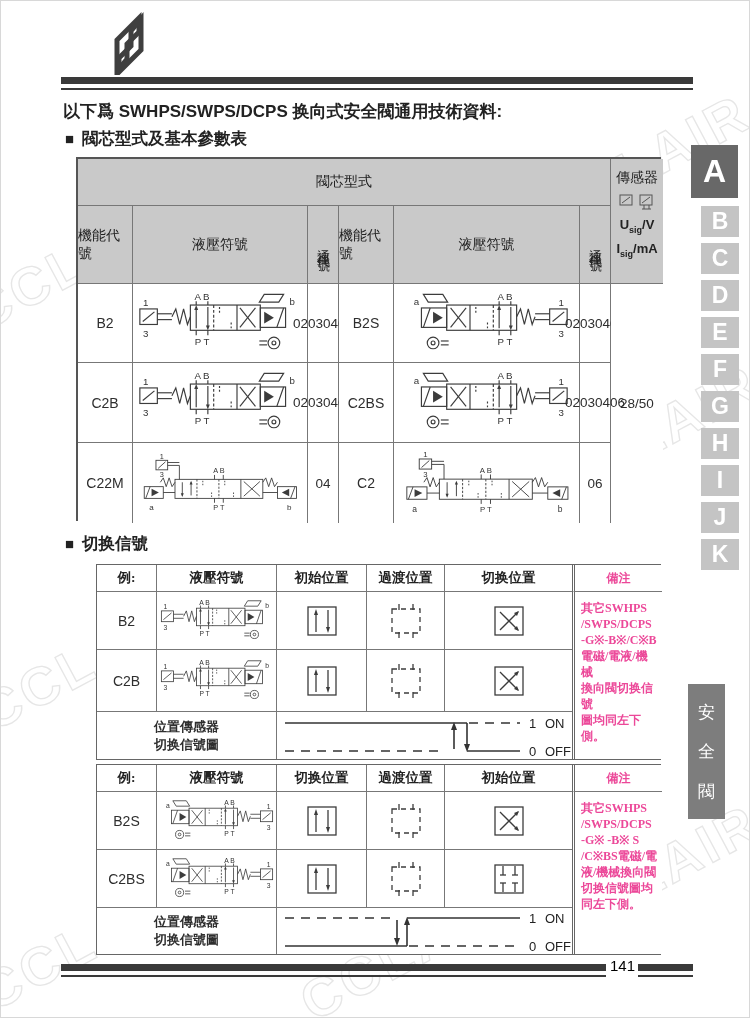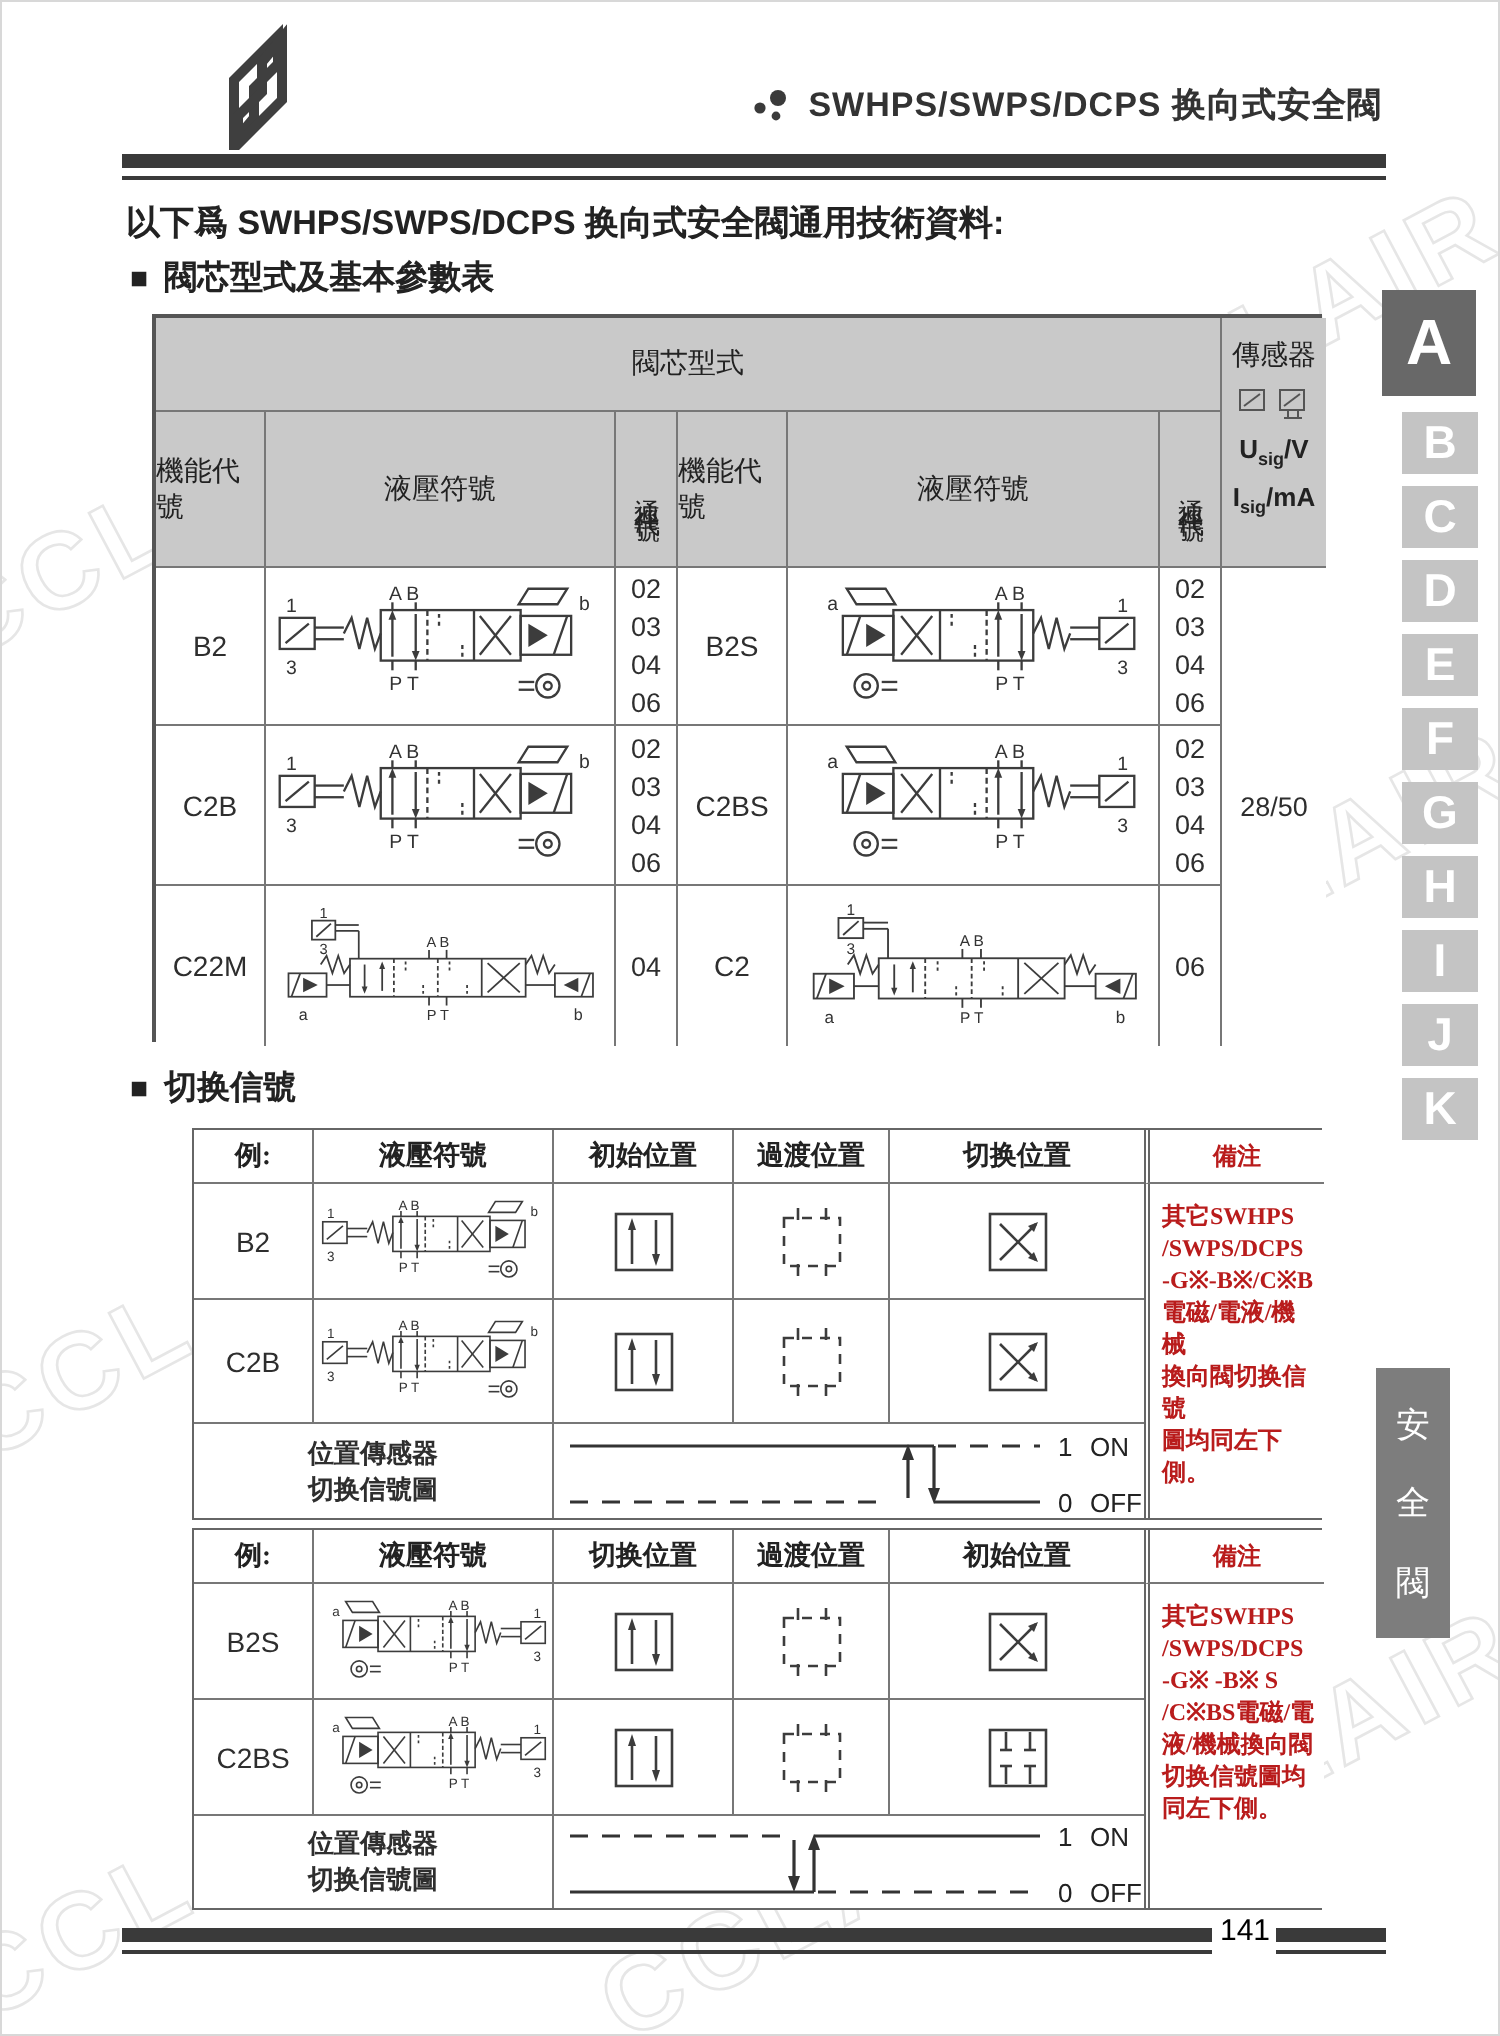--- a/index.html
+++ b/index.html
@@ -21,40 +21,40 @@
   
   .spool{position:absolute;left:75px;top:156px;width:585px;height:364px;display:grid;
          grid-template-columns:55px 175px 31px 55px 186px 31px 52px;
          grid-template-rows:47px 78px 79px 80px 80px;border:2px solid #555;box-sizing:border-box;z-index:2;background:#fff;}
   .cell{display:flex;align-items:center;justify-content:center;border-right:1px solid #777;border-bottom:1px solid #777;
         box-sizing:border-box;font-size:13.5px;position:relative;background:#fff;}
   .hd{background:#c9c9c9;font-size:14px;color:#222;}
   .lastc{border-right:none;}
   .lastr{border-bottom:none;}
   .vert{writing-mode:vertical-rl;text-orientation:upright;letter-spacing:3px;font-size:13px;}
-  .sizes{display:flex;flex-direction:column;align-items:center;line-height:19px;font-size:13.5px;}
+  .sizes{display:flex;flex-direction:row;align-items:center;line-height:19px;font-size:13.5px;}
   .code{font-size:14px;}
   .sens-col{flex-direction:column;justify-content:flex-start;padding-top:10px;gap:6px;}
   .sens-sig{font-weight:bold;font-size:13px;color:#222;}
   .sens-sig sub{font-size:9px;}
   
   .tab{position:absolute;display:flex;align-items:center;justify-content:center;color:#fff;font-weight:bold;z-index:3;}
   .tabA{left:690px;top:144px;width:47px;height:53px;background:#686868;font-size:32px;}
   .tabS{left:700px;width:38px;height:31px;background:#c4c4c4;font-size:23px;}
   .side-label{position:absolute;left:687px;top:683px;width:37px;height:135px;background:#7d7d7d;color:#fff;
               display:flex;flex-direction:column;align-items:center;justify-content:space-evenly;font-size:17px;z-index:3;}
   
   .sw{position:absolute;left:95px;width:565px;display:grid;border:1.5px solid #666;box-sizing:border-box;
       grid-template-columns:60px 120px 90px 78px 127px 90px;z-index:2;background:#fff;}
   .sw1{top:563px;grid-template-rows:27px 58px 62px 47px;}
   .sw2{top:763px;grid-template-rows:27px 58px 58px 46px;}
   .swhd{font-family:"Liberation Serif",serif;font-weight:bold;font-size:13.5px;color:#222;}
   .notecell{border-left:3px double #666;border-right:none;align-items:flex-start;justify-content:flex-start;
             padding:8px 4px 0 6px;font-family:"Liberation Serif",serif;font-weight:bold;font-size:12px;
-            line-height:16px;white-space:pre-line;color:#b91c1c;}
+            line-height:16px;white-space:pre-line;color:#ec4899;}
   .sig-label{flex-direction:column;font-family:"Liberation Serif",serif;font-weight:bold;font-size:13px;
              line-height:18px;white-space:pre-line;text-align:center;}
   
   .pagenum{position:absolute;left:609px;top:956px;font-size:15px;color:#000000;}
   svg text{font-family:"Liberation Sans",sans-serif;}
 </style>
 </head>
 <body>
 
 <div class="page">
@@ -69,28 +69,20 @@
   <div class="wm" style="left:290px;top:920px;">CCLAIR</div>
   <div class="wm" style="left:540px;top:840px;">CCLAIR</div>
 
   <svg class="abs" style="left:93px;top:10px;" width="66" height="64" viewBox="0 0 66 64">
     <g fill="none" stroke="#3f3f3f" stroke-width="5" stroke-linejoin="miter">
       <path d="M23,60 V29 L45,7 V21 L33,33 V48 Z"></path>
       <path d="M47,8 V39 L25,61 V47 L37,35 V20 Z"></path>
     </g>
   </svg>
 
-  <div class="title-row">
-    <svg width="20" height="18" viewBox="0 0 20 18">
-      <circle cx="13" cy="5" r="4" fill="#3a3a3a"></circle>
-      <circle cx="4" cy="10" r="2.8" fill="#3a3a3a"></circle>
-      <circle cx="12" cy="14" r="2.2" fill="#3a3a3a"></circle>
-    </svg>
-    <span class="page-title">SWHPS/SWPS/DCPS 换向式安全閥</span>
-  </div>
   <div class="bar" style="left:60px;top:76px;width:632px;height:7px;"></div>
   <div class="thin" style="left:60px;top:87px;width:632px;"></div>
 
   <div class="intro">以下爲 SWHPS/SWPS/DCPS 换向式安全閥通用技術資料:</div>
 
   <div class="sec-head" style="top:127px;">
     <span class="bullet">■</span>
     <span class="sec-title">閥芯型式及基本參數表</span>
   </div>
 

